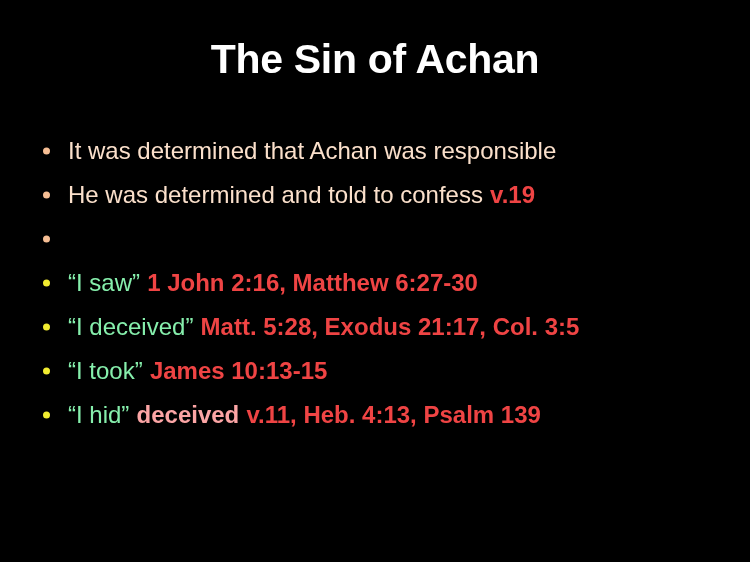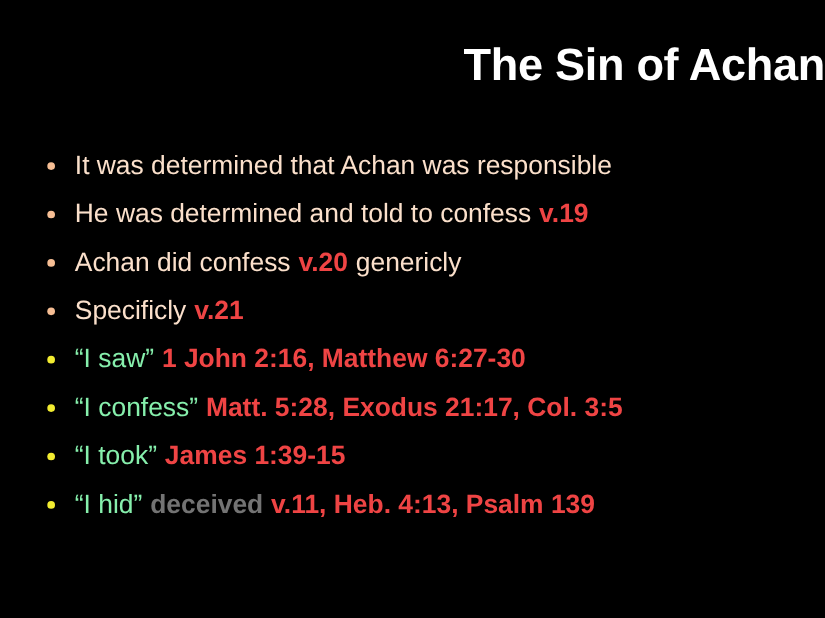--- a/index.html
+++ b/index.html
@@ -22,21 +22,21 @@
     background: #000000;
     box-sizing: border-box;
   }
 
   
   .slide-title {
     position: absolute;
     top: 34px;
     left: 0;
     width: 750px;
-    text-align: right;
+    text-align: center;
     color: #FFFFFF;
     font-size: 41px;
     font-weight: bold;
     letter-spacing: -0.3px;
     line-height: 50px;
     white-space: nowrap;
   }
 
   
   .bullet-list {
@@ -82,21 +82,21 @@
   }
   .run-ref {
     color: #ef4444;
     font-weight: bold;
   }
   .run-quote {
     color: #86efac;
     font-weight: normal;
   }
   .run-highlight {
-    color: #737373;
+    color: #fca5a5;
     font-weight: bold;
   }
 
   .marker-body { background: #F6BE94; }
   .marker-quote { background: #F2EC30; }
 
   .run-spacer { display: inline-block; width: 0.30em; }
 </style>
 </head>
 <body>
@@ -109,37 +109,32 @@
       <li class="bullet-row">
         <span class="bullet-marker marker-body"></span>
         <span class="bullet-text"><span class="run-body">It was determined that Achan was responsible</span></span>
       </li>
       <li class="bullet-row">
         <span class="bullet-marker marker-body"></span>
         <span class="bullet-text"><span class="run-body">He was determined and told to confess</span><span class="run-spacer">&nbsp;</span><span class="run-ref">v.19</span></span>
       </li>
       <li class="bullet-row">
         <span class="bullet-marker marker-body"></span>
-        <span class="bullet-text"><span class="run-body">Achan did confess</span><span class="run-spacer">&nbsp;</span><span class="run-ref">v.20</span><span class="run-spacer">&nbsp;</span><span class="run-body">genericly</span></span>
-      </li>
-      <li class="bullet-row">
-        <span class="bullet-marker marker-body"></span>
-        <span class="bullet-text"><span class="run-body">Specificly</span><span class="run-spacer">&nbsp;</span><span class="run-ref">v.21</span></span>
       </li>
       <li class="bullet-row">
         <span class="bullet-marker marker-quote"></span>
         <span class="bullet-text"><span class="run-quote">“I saw”</span><span class="run-spacer">&nbsp;</span><span class="run-ref">1 John 2:16, Matthew 6:27-30</span></span>
       </li>
       <li class="bullet-row">
         <span class="bullet-marker marker-quote"></span>
-        <span class="bullet-text"><span class="run-quote">“I confess”</span><span class="run-spacer">&nbsp;</span><span class="run-ref">Matt. 5:28, Exodus 21:17, Col. 3:5</span></span>
+        <span class="bullet-text"><span class="run-quote">“I deceived”</span><span class="run-spacer">&nbsp;</span><span class="run-ref">Matt. 5:28, Exodus 21:17, Col. 3:5</span></span>
       </li>
       <li class="bullet-row">
         <span class="bullet-marker marker-quote"></span>
-        <span class="bullet-text"><span class="run-quote">“I took”</span><span class="run-spacer">&nbsp;</span><span class="run-ref">James 1:39-15</span></span>
+        <span class="bullet-text"><span class="run-quote">“I took”</span><span class="run-spacer">&nbsp;</span><span class="run-ref">James 10:13-15</span></span>
       </li>
       <li class="bullet-row">
         <span class="bullet-marker marker-quote"></span>
         <span class="bullet-text"><span class="run-quote">“I hid”</span><span class="run-spacer">&nbsp;</span><span class="run-highlight">deceived</span><span class="run-spacer">&nbsp;</span><span class="run-ref">v.11, Heb. 4:13, Psalm 139</span></span>
       </li>
     </ul>
 
 </div>
 
 </body></html>

